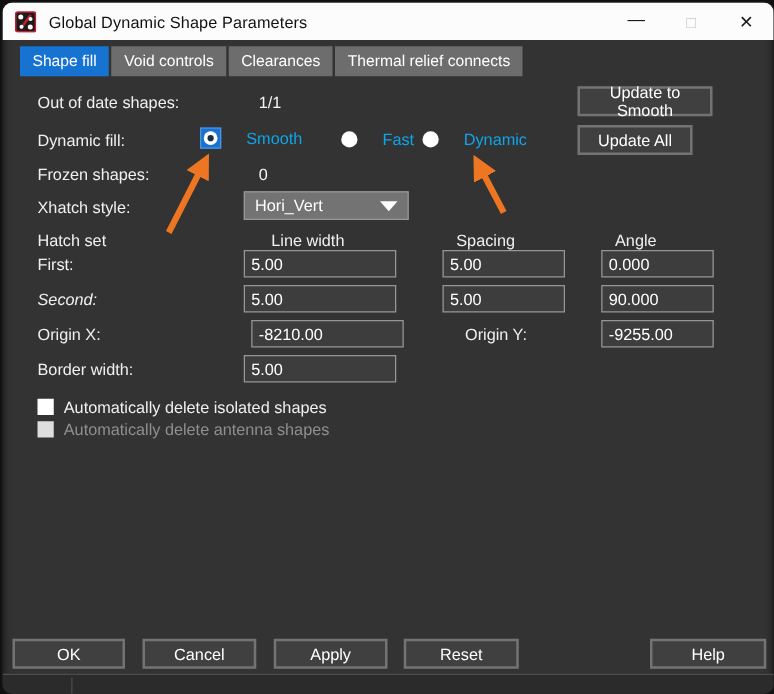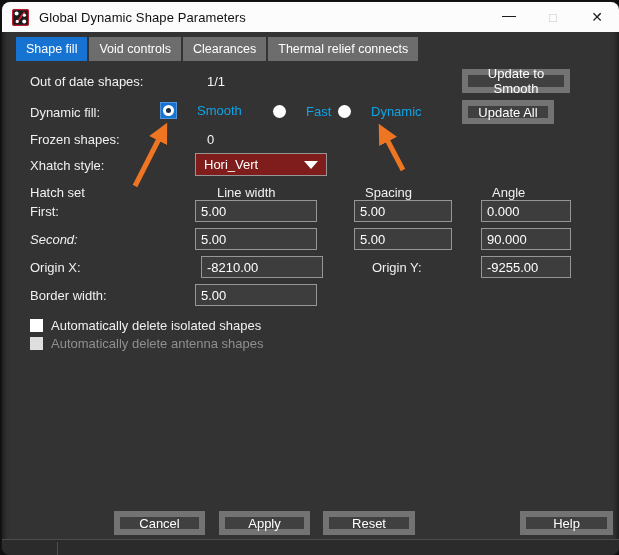--- a/index.html
+++ b/index.html
@@ -25,21 +25,21 @@
   .tabbar{position:absolute;left:14px;top:35px;display:flex;gap:2px;}
   .tab{
     height:24px;display:flex;align-items:center;padding:0 10px;
     background:#6d6d6d;color:#fff;font-size:12.5px;white-space:nowrap;cursor:default;
   }
   .tab.active{background:#1673d1;}
   
   .lbl{position:absolute;font-size:13px;color:#f0f0f0;white-space:nowrap;}
   .val{position:absolute;font-size:13px;color:#f5f5f5;}
   .btn{
-    position:absolute;background:#404040;border:6px solid #737373;color:#fff;
+    position:absolute;background:#404040;border:2px solid #737373;color:#fff;
     font-family:inherit;font-size:13px;text-align:center;box-sizing:border-box;height:24px;
     display:flex;align-items:center;justify-content:center;cursor:default;
   }
   .tfield{
     position:absolute;background:#3d3d3d;border:1px solid #969696;color:#fff;
     font-family:inherit;font-size:13px;box-sizing:border-box;height:22px;padding:1px 5px;outline:none;
   }
   
   .optrow{position:absolute;display:flex;align-items:center;}
   .radio-off{
@@ -47,21 +47,21 @@
   }
   .radio-on{
     width:17px;height:17px;background:#1673d1;border:1px solid #4f94dc;box-sizing:border-box;
     display:flex;align-items:center;justify-content:center;flex:0 0 auto;
   }
   .radio-on .ring{width:11px;height:11px;border-radius:50%;background:#ffffff;display:flex;align-items:center;justify-content:center;}
   .radio-on .hole{width:5px;height:5px;border-radius:50%;background:#1c2b45;}
   .optrow .olabel{margin-left:20px;font-size:13px;color:#0ea5e9;}
   
   .dropdown{
-    position:absolute;left:193px;top:151px;width:132px;height:23px;background:#7f1d1d;
+    position:absolute;left:193px;top:151px;width:132px;height:23px;background:#737373;
     border:1px solid #969696;box-sizing:border-box;display:flex;align-items:center;
     padding:0 8px;color:#fff;font-size:13px;cursor:default;
   }
   .dd-arrow{
     margin-left:auto;width:0;height:0;border-left:7px solid transparent;
     border-right:7px solid transparent;border-top:8px solid #ffffff;
   }
   
   .checkrow{position:absolute;display:flex;align-items:center;}
   .cbox{width:13px;height:13px;background:#ffffff;flex:0 0 auto;}
@@ -168,20 +168,21 @@
 
   <div class="checkrow" style="left:28px;top:316px;">
     <span class="cbox"></span>
     <span class="clabel" style="color:#f0f0f0;">Automatically delete isolated shapes</span>
   </div>
   <div class="checkrow" style="left:28px;top:334px;">
     <span class="cbox dim"></span>
     <span class="clabel" style="color:#8f8f8f;">Automatically delete antenna shapes</span>
   </div>
 
+  <div class="btn" style="left:8px;top:509px;width:90px;">OK</div>
   <div class="btn" style="left:112px;top:509px;width:91px;">Cancel</div>
   <div class="btn" style="left:217px;top:509px;width:91px;">Apply</div>
   <div class="btn" style="left:321px;top:509px;width:92px;">Reset</div>
   <div class="btn" style="left:518px;top:509px;width:93px;">Help</div>
 
   <div class="footer-strip"></div>
   <div class="footer-divider"></div>
 
   <svg class="anno" width="619" height="555" viewBox="0 0 619 555">
     <defs>

